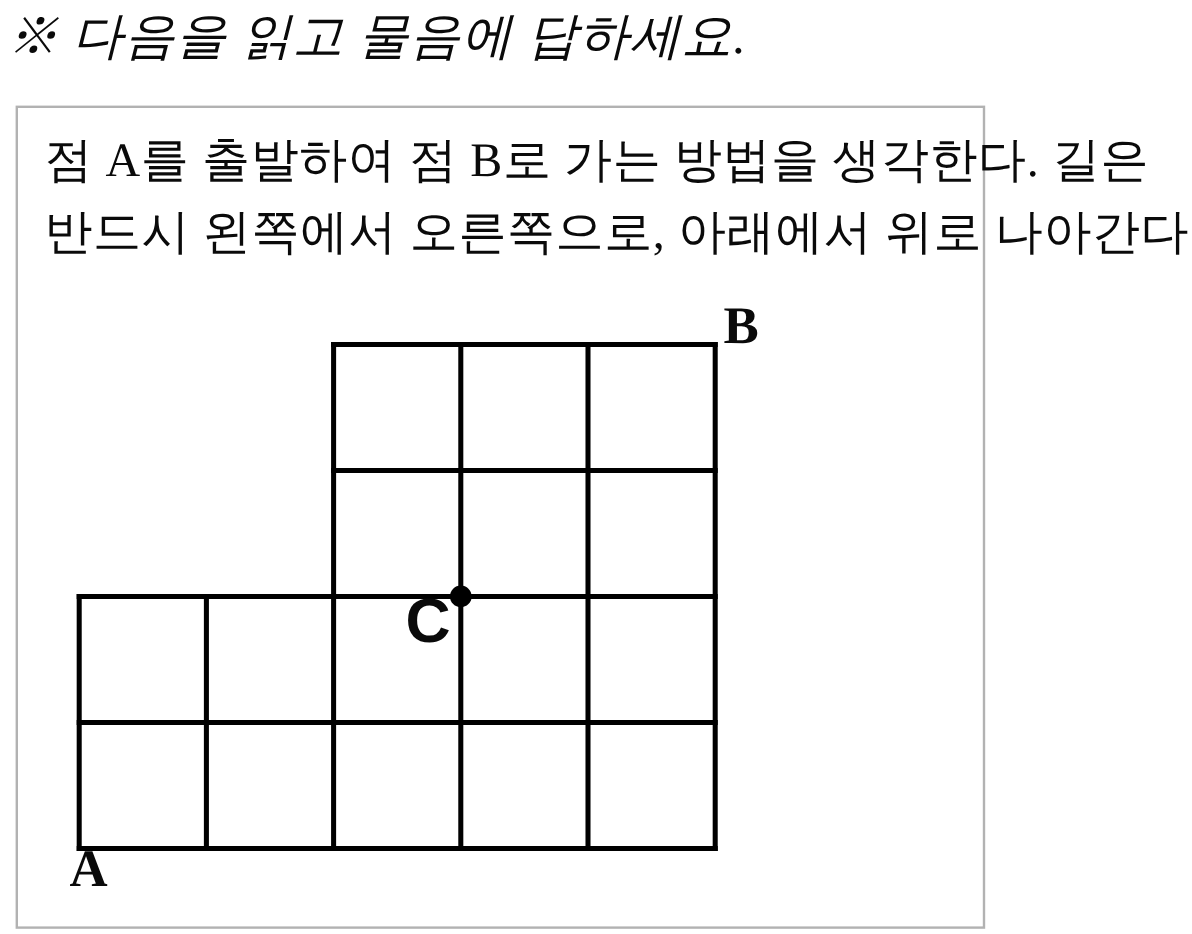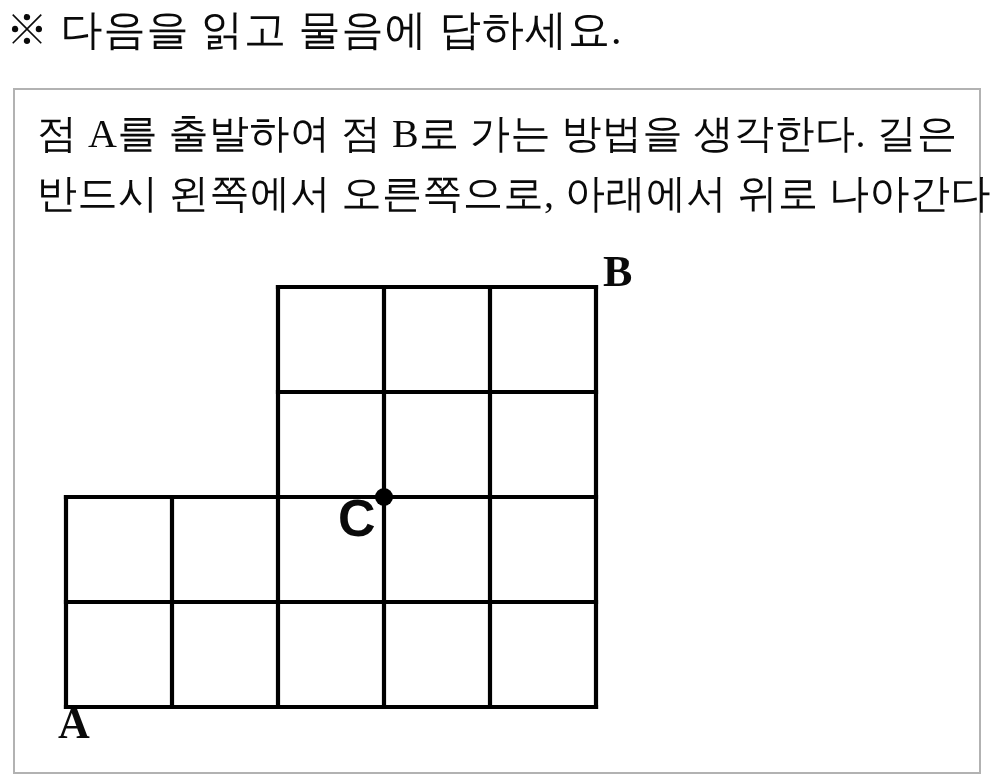--- a/index.html
+++ b/index.html
@@ -15,26 +15,27 @@
     font-family: "Liberation Serif", "DejaVu Serif", serif;
     color: #0a0a0a;
   }
   .header-text {
     position: absolute;
     left: 6px;
     top: 2px;
     font-size: 42px;
     letter-spacing: 1px;
     white-space: nowrap;
+    font-style: italic;
   }
   .problem-box {
     position: absolute;
     left: 13px;
     top: 88px;
-    width: 968px;
+    width: 808px;
     height: 686px;
     box-sizing: border-box;
     border: 2px solid #b2b2b2;
     background: #ffffff;
   }
   .problem-line {
     position: absolute;
     left: 22px;
     font-size: 40px;
     letter-spacing: 0.5px;

